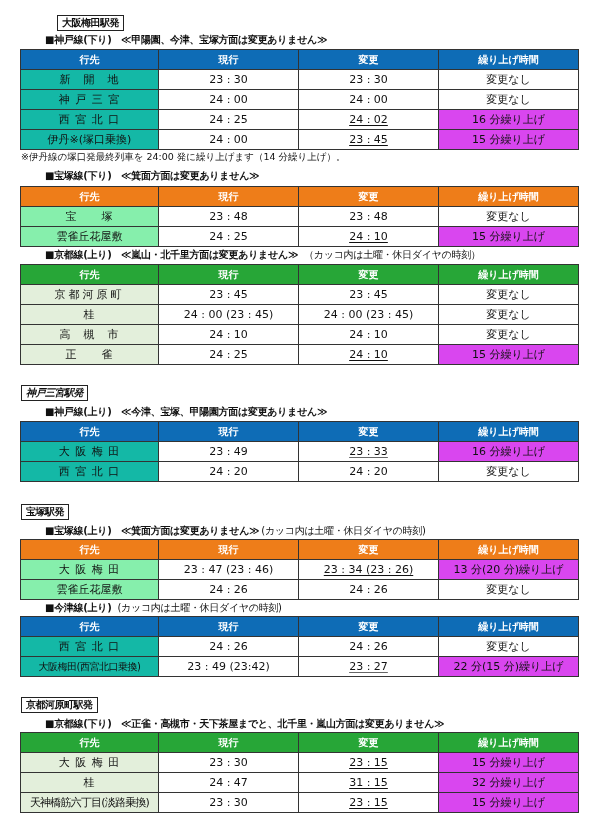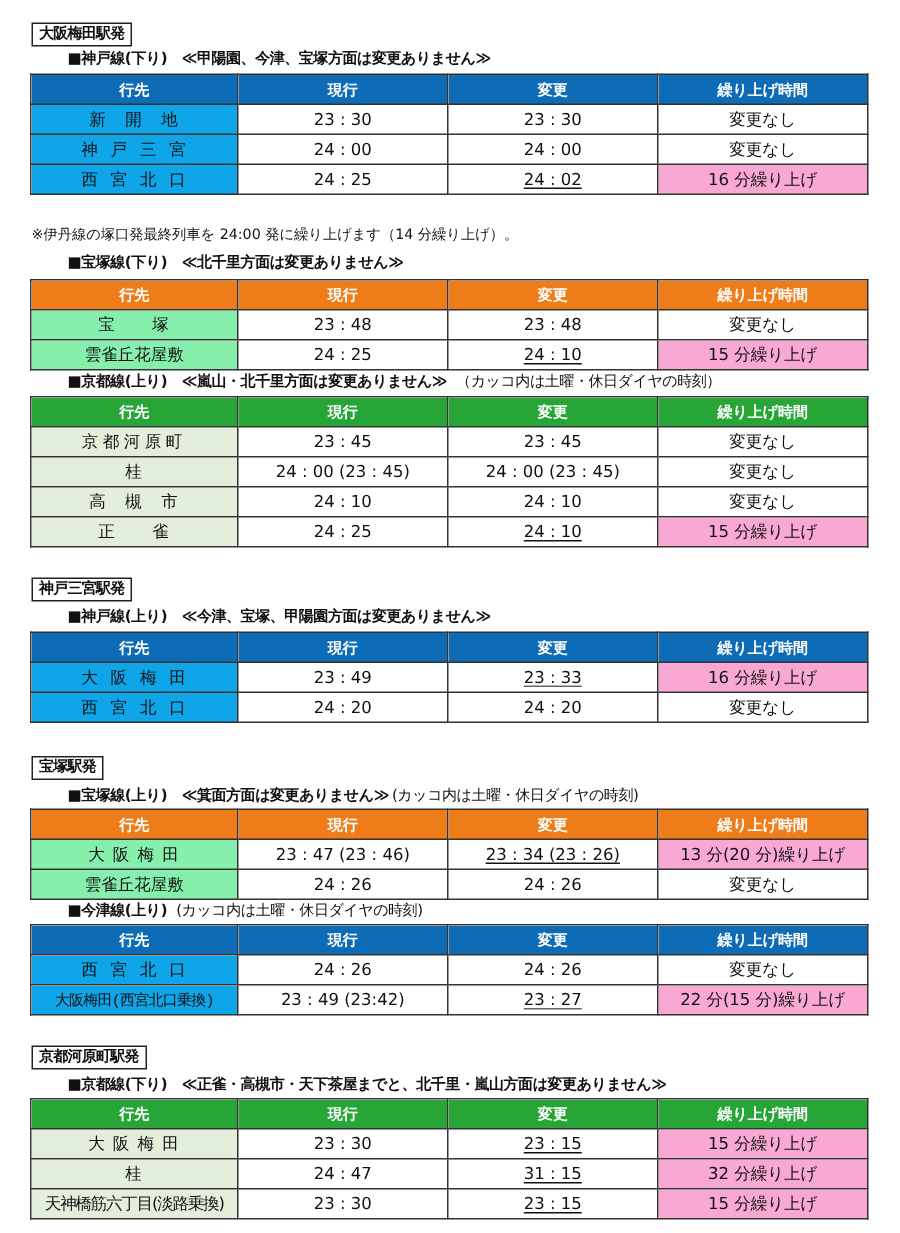--- a/index.html
+++ b/index.html
@@ -13,34 +13,34 @@
   .section-title .sub { font-weight: normal; margin-left: 6px; }
   .note { position: absolute; left: 21px; font-size: 9.5px; white-space: nowrap; line-height: 11px; text-align: right; }
   table.tt { position: absolute; left: 20px; width: 558px; border-collapse: collapse; table-layout: fixed; padding-left: 24px; }
   table.tt td, table.tt th { border: 1px solid #333; text-align: center; padding: 0;
                              font-size: 11px; white-space: nowrap; overflow: hidden; }
   table.tt th { color: #ffffff; font-size: 10px; font-weight: bold; height: 19px; border-color: #333; }
   table.tt td { height: 19px; }
   table.tt col.c1 { width: 138px; } table.tt col.c2 { width: 140px; }
   table.tt col.c3 { width: 140px; } table.tt col.c4 { width: 140px; }
   .blue th { background: #0e6cb6; }
-  .blue td.dest { background: #0ea5e9; font-family: Liberation Mono, monospace; }
+  .blue td.dest { background: #14b8a6; }
   .orange th { background: #ee7d19; }
   .orange td.dest { background: #86efac; }
   .green th { background: #27a637; }
   .green td.dest { background: #e3efdb; }
   td.dest { font-size: 10.5px; letter-spacing: 1px; }
-  td.hl { background: #f9a8d4; font-size: 10px; }
+  td.hl { background: #d946ef; font-size: 10px; }
   td.plain { font-size: 10px; }
   .ul { text-decoration: underline; text-underline-offset: 2px; }
 </style>
 </head>
 <body>
 
-<div class="station-label" style="top:15px;">大阪梅田駅発</div>
+<div class="station-label" style="top:15px;margin-left:36px;">大阪梅田駅発</div>
 
 <div class="section-title" style="top:34px;">
   <span>■神戸線(下り)　≪甲陽園、今津、宝塚方面は変更ありません≫</span>
 </div>
 <table class="tt blue" style="top:49px;">
   <colgroup>
       <col class="c1">
       <col class="c2">
       <col class="c3">
       <col class="c4">
@@ -63,26 +63,32 @@
     <td>24 : 00</td>
     <td>24 : 00</td>
     <td class="plain">変更なし</td>
   </tr>
   <tr>
     <td class="dest">西 宮 北 口</td>
     <td>24 : 25</td>
     <td><span class="ul">24 : 02</span></td>
     <td class="hl">16 分繰り上げ</td>
   </tr>
+  <tr>
+    <td class="dest" style="letter-spacing:0;">伊丹※(塚口乗換)</td>
+    <td>24 : 00</td>
+    <td><span class="ul">23 : 45</span></td>
+    <td class="hl">15 分繰り上げ</td>
+  </tr>
 </tbody>
   </table>
 <div class="note" style="top:151px;">※伊丹線の塚口発最終列車を 24:00 発に繰り上げます（14 分繰り上げ）。</div>
 
 <div class="section-title" style="top:170px;">
-  <span>■宝塚線(下り)　≪北千里方面は変更ありません≫</span>
+  <span>■宝塚線(下り)　≪箕面方面は変更ありません≫</span>
 </div>
 <table class="tt orange" style="top:186px;">
   <colgroup>
       <col class="c1">
       <col class="c2">
       <col class="c3">
       <col class="c4">
     </colgroup>
   <tbody>
       <tr>
@@ -143,21 +149,21 @@
   </tr>
   <tr>
     <td class="dest">正　　雀</td>
     <td>24 : 25</td>
     <td><span class="ul">24 : 10</span></td>
     <td class="hl">15 分繰り上げ</td>
   </tr>
 </tbody>
   </table>
 
-<div class="station-label" style="top:385px;">神戸三宮駅発</div>
+<div class="station-label" style="top:385px;font-style:italic;">神戸三宮駅発</div>
 <div class="section-title" style="top:406px;">
   <span>■神戸線(上り)　≪今津、宝塚、甲陽園方面は変更ありません≫</span>
 </div>
 <table class="tt blue" style="top:421px;">
   <colgroup>
       <col class="c1">
       <col class="c2">
       <col class="c3">
       <col class="c4">
     </colgroup>

